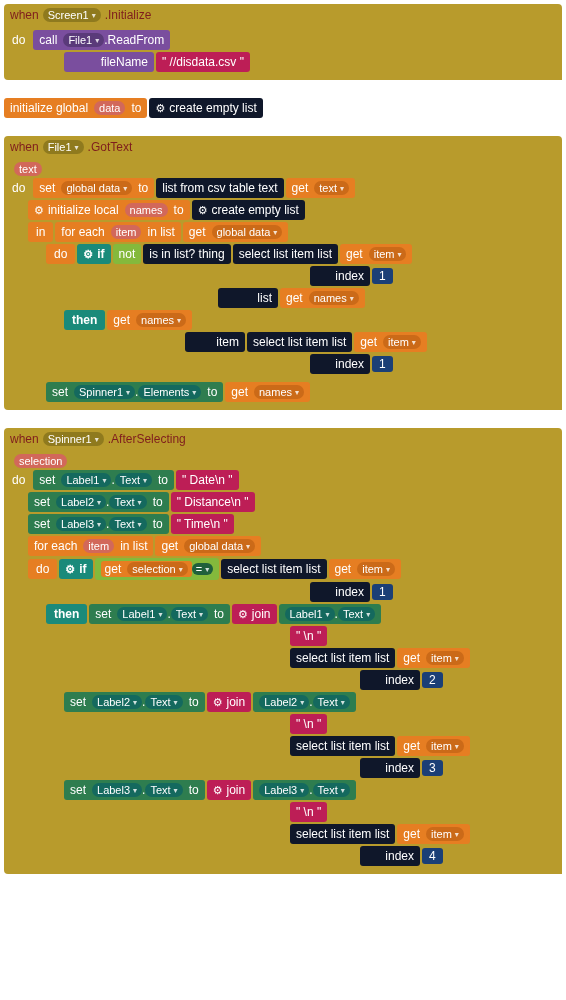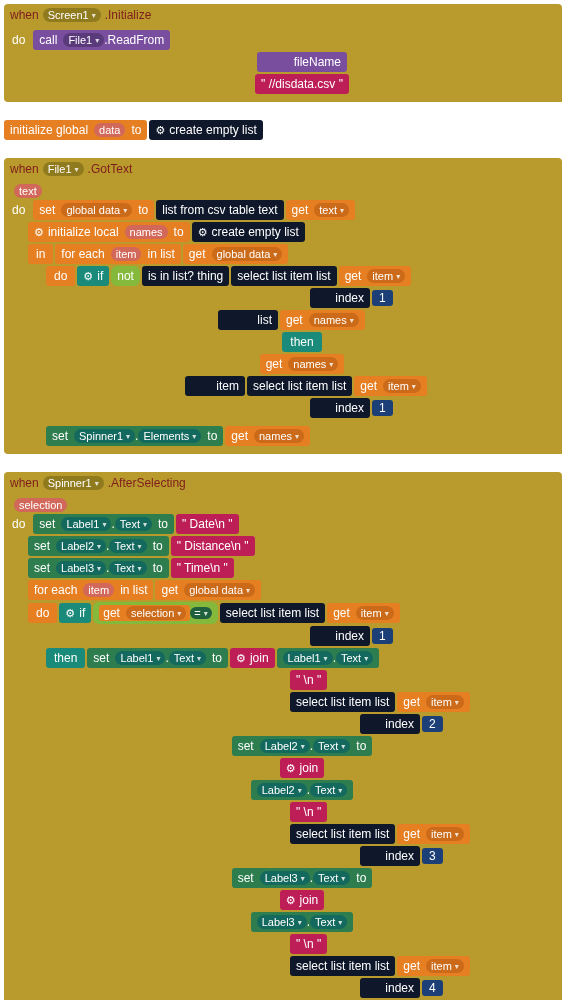--- a/index.html
+++ b/index.html
@@ -9,28 +9,28 @@
     font-size: 12px;
     color: #fff;
     width: 566px;
     padding: 4px;
   }
   .block-group { margin-bottom: 18px; }
   .blk { display: inline-flex; align-items: center; padding: 3px 6px; border-radius: 3px; vertical-align: middle; white-space: nowrap; }
   .row { display: flex; align-items: center; flex-wrap: wrap; gap: 2px; margin-bottom: 2px; }
   .indent { margin-left: 18px; }
   .indent2 { margin-left: 36px; }
-  .indent3 { margin-left: 54px; flex-direction: column; }
+  .indent3 { margin-left: 54px; }
   .purple  { background: #7a4e9e; justify-content: space-between; }
   .orange  { background: #e67e22; }
   .green   { background: #2e7d4f; }
   .cyan    { background: #0f172a; }
   .magenta { background: #bd1e56; color:#fff; }
-  .lime    { background: #84b93c; border-radius: 6px; }
-  .teal    { background: #1a8a7a; }
+  .lime    { background: #84b93c; }
+  .teal    { background: #1a8a7a; font-weight: bold; }
   .dd {
     display: inline-flex; align-items: center;
     padding: 1px 5px;
     border-radius: 9px;
     font-size: 11px;
     gap: 3px;
   }
   .dd-olive   { background: #8f7a1e; }
   .dd-purple  { background: #5a3a7a; }
   .dd-orange  { background: #cb6a18; }

